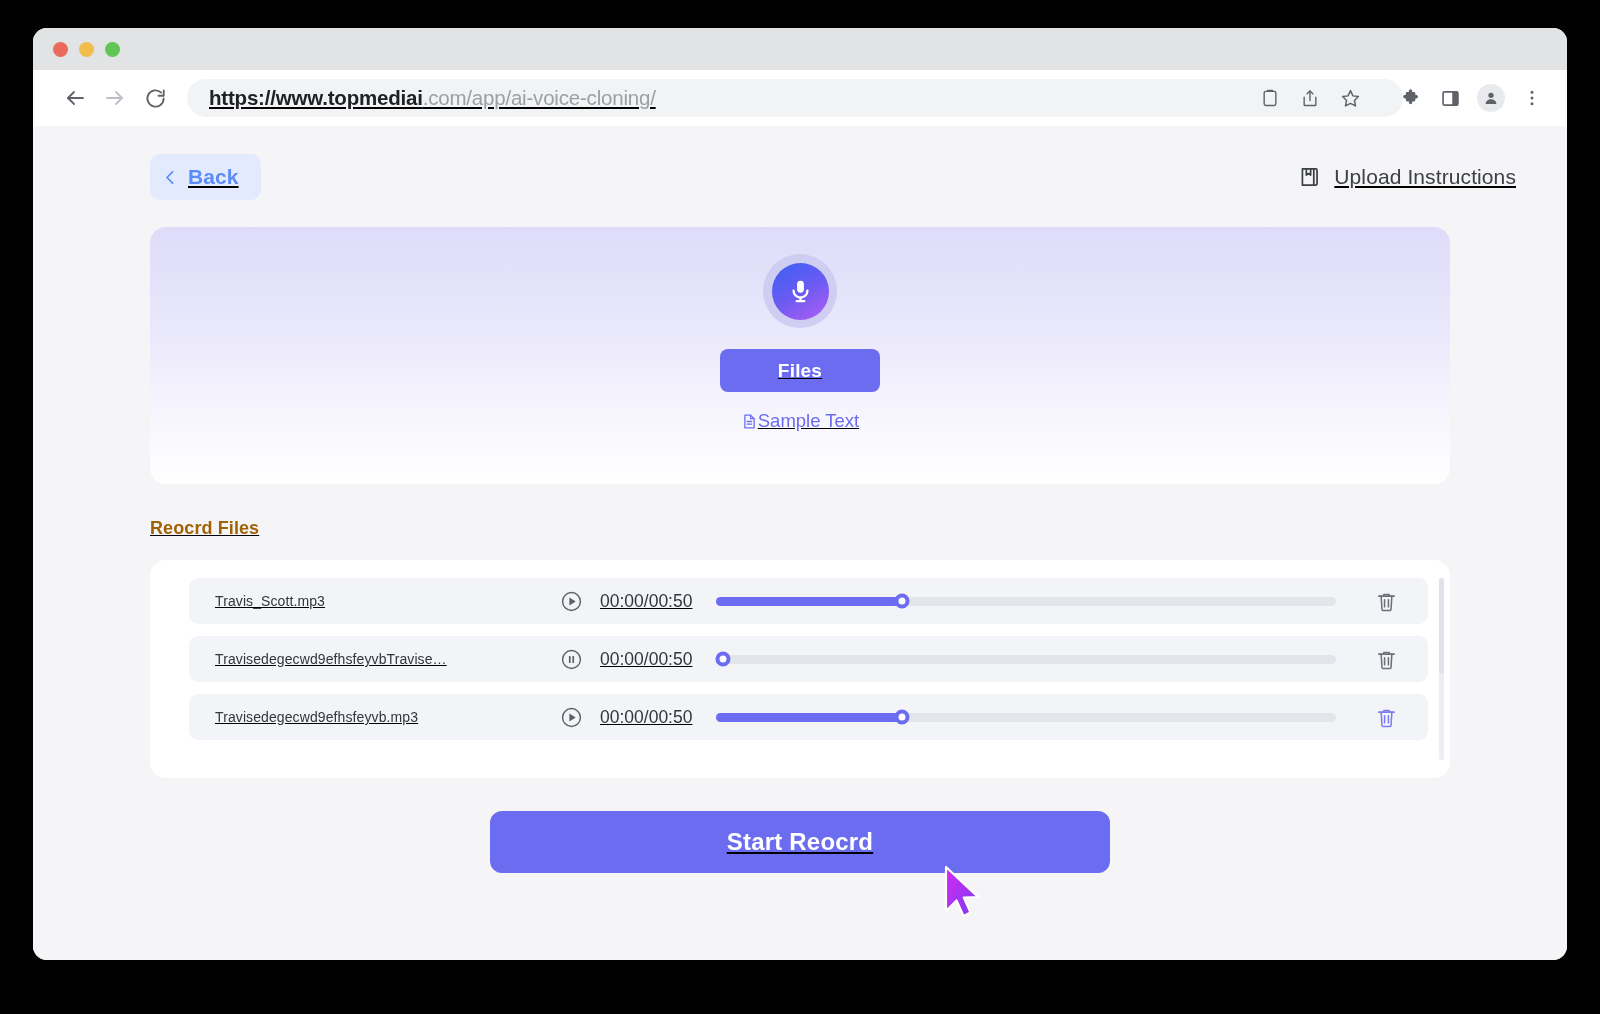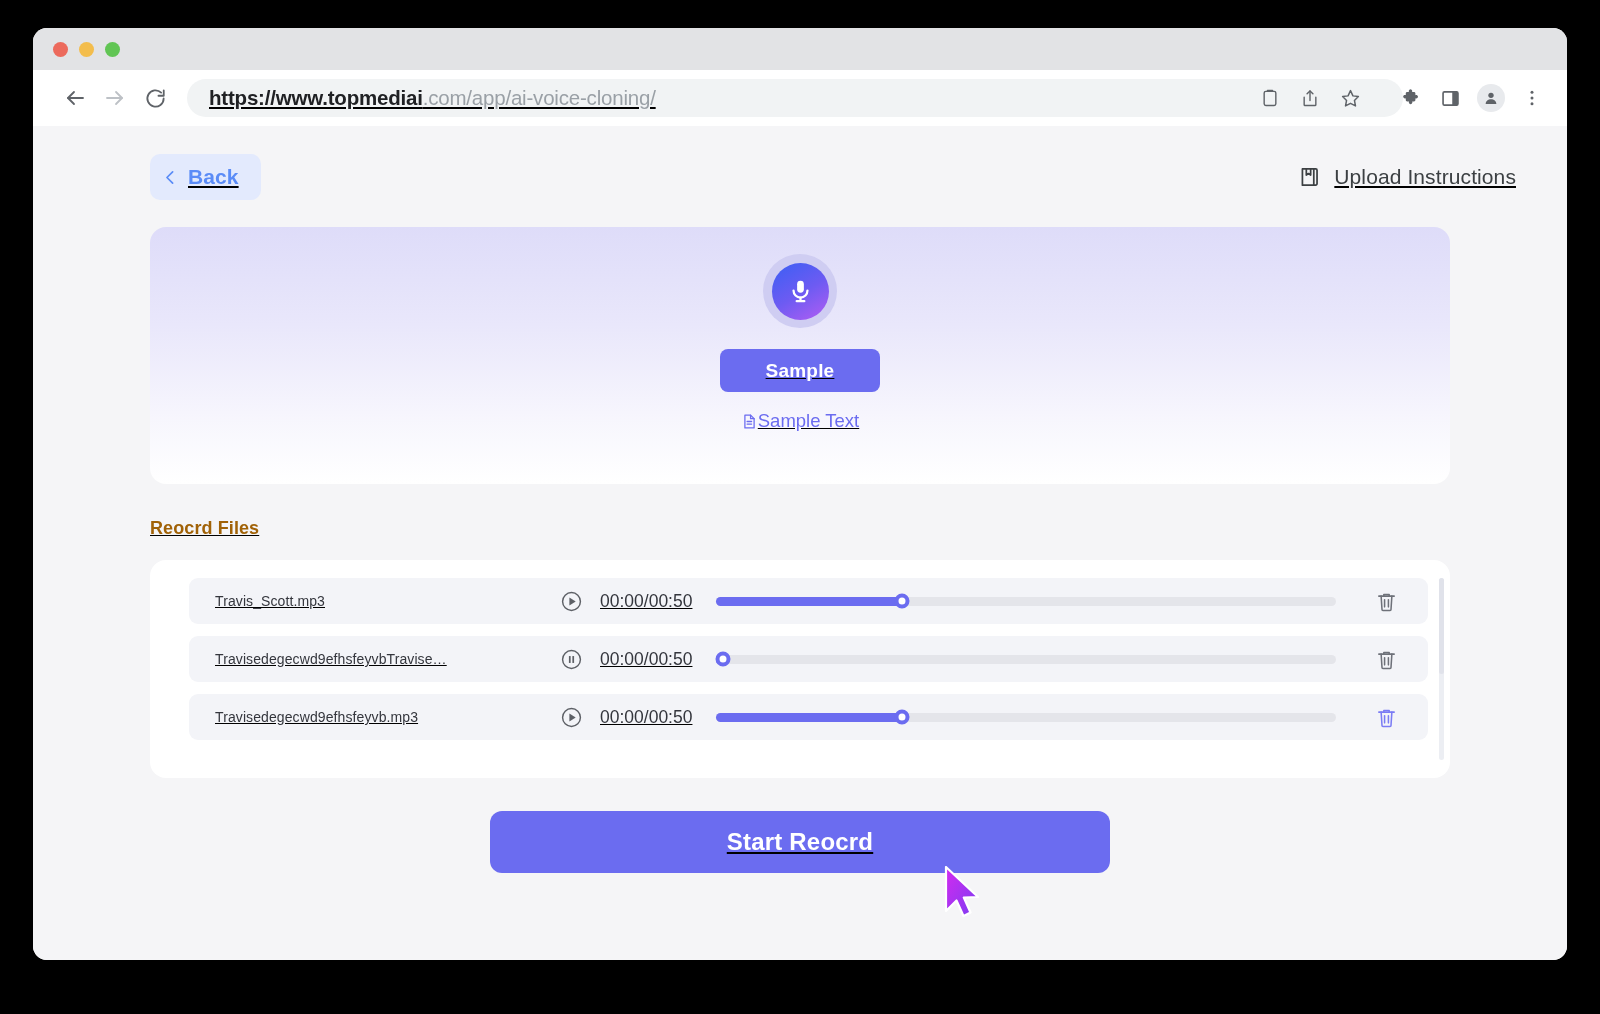--- a/index.html
+++ b/index.html
@@ -375,21 +375,21 @@
           <div class="mic-circle">
             <svg width="27" height="27" viewBox="0 0 24 24" fill="none" stroke="#ffffff" stroke-width="2" stroke-linecap="round" stroke-linejoin="round">
                 <rect x="9" y="2.5" width="6" height="10.5" rx="3" fill="#ffffff" stroke="none"></rect>
                 <path d="M5.8 11.2a6.2 6.2 0 0 0 12.4 0"></path>
                 <line x1="12" y1="17.4" x2="12" y2="20.3"></line>
                 <line x1="8.6" y1="20.6" x2="15.4" y2="20.6"></line>
               </svg>
           </div>
         </div>
 
-        <button class="record-btn">Sample</button>
+        <button class="record-btn">Files</button>
 
 
         <button class="sample-link">
           <span style="display:flex;">
             <svg width="17" height="17" viewBox="0 0 24 24" fill="none" stroke="currentColor" stroke-width="1.8" stroke-linecap="round" stroke-linejoin="round">
                 <path d="M5.5 3h8l5 5v13h-13z"></path>
                 <polyline points="13.5,3 13.5,8 18.5,8"></polyline>
                 <line x1="8.6" y1="12" x2="15" y2="12"></line>
                 <line x1="8.6" y1="15.6" x2="15" y2="15.6"></line>
               </svg>

